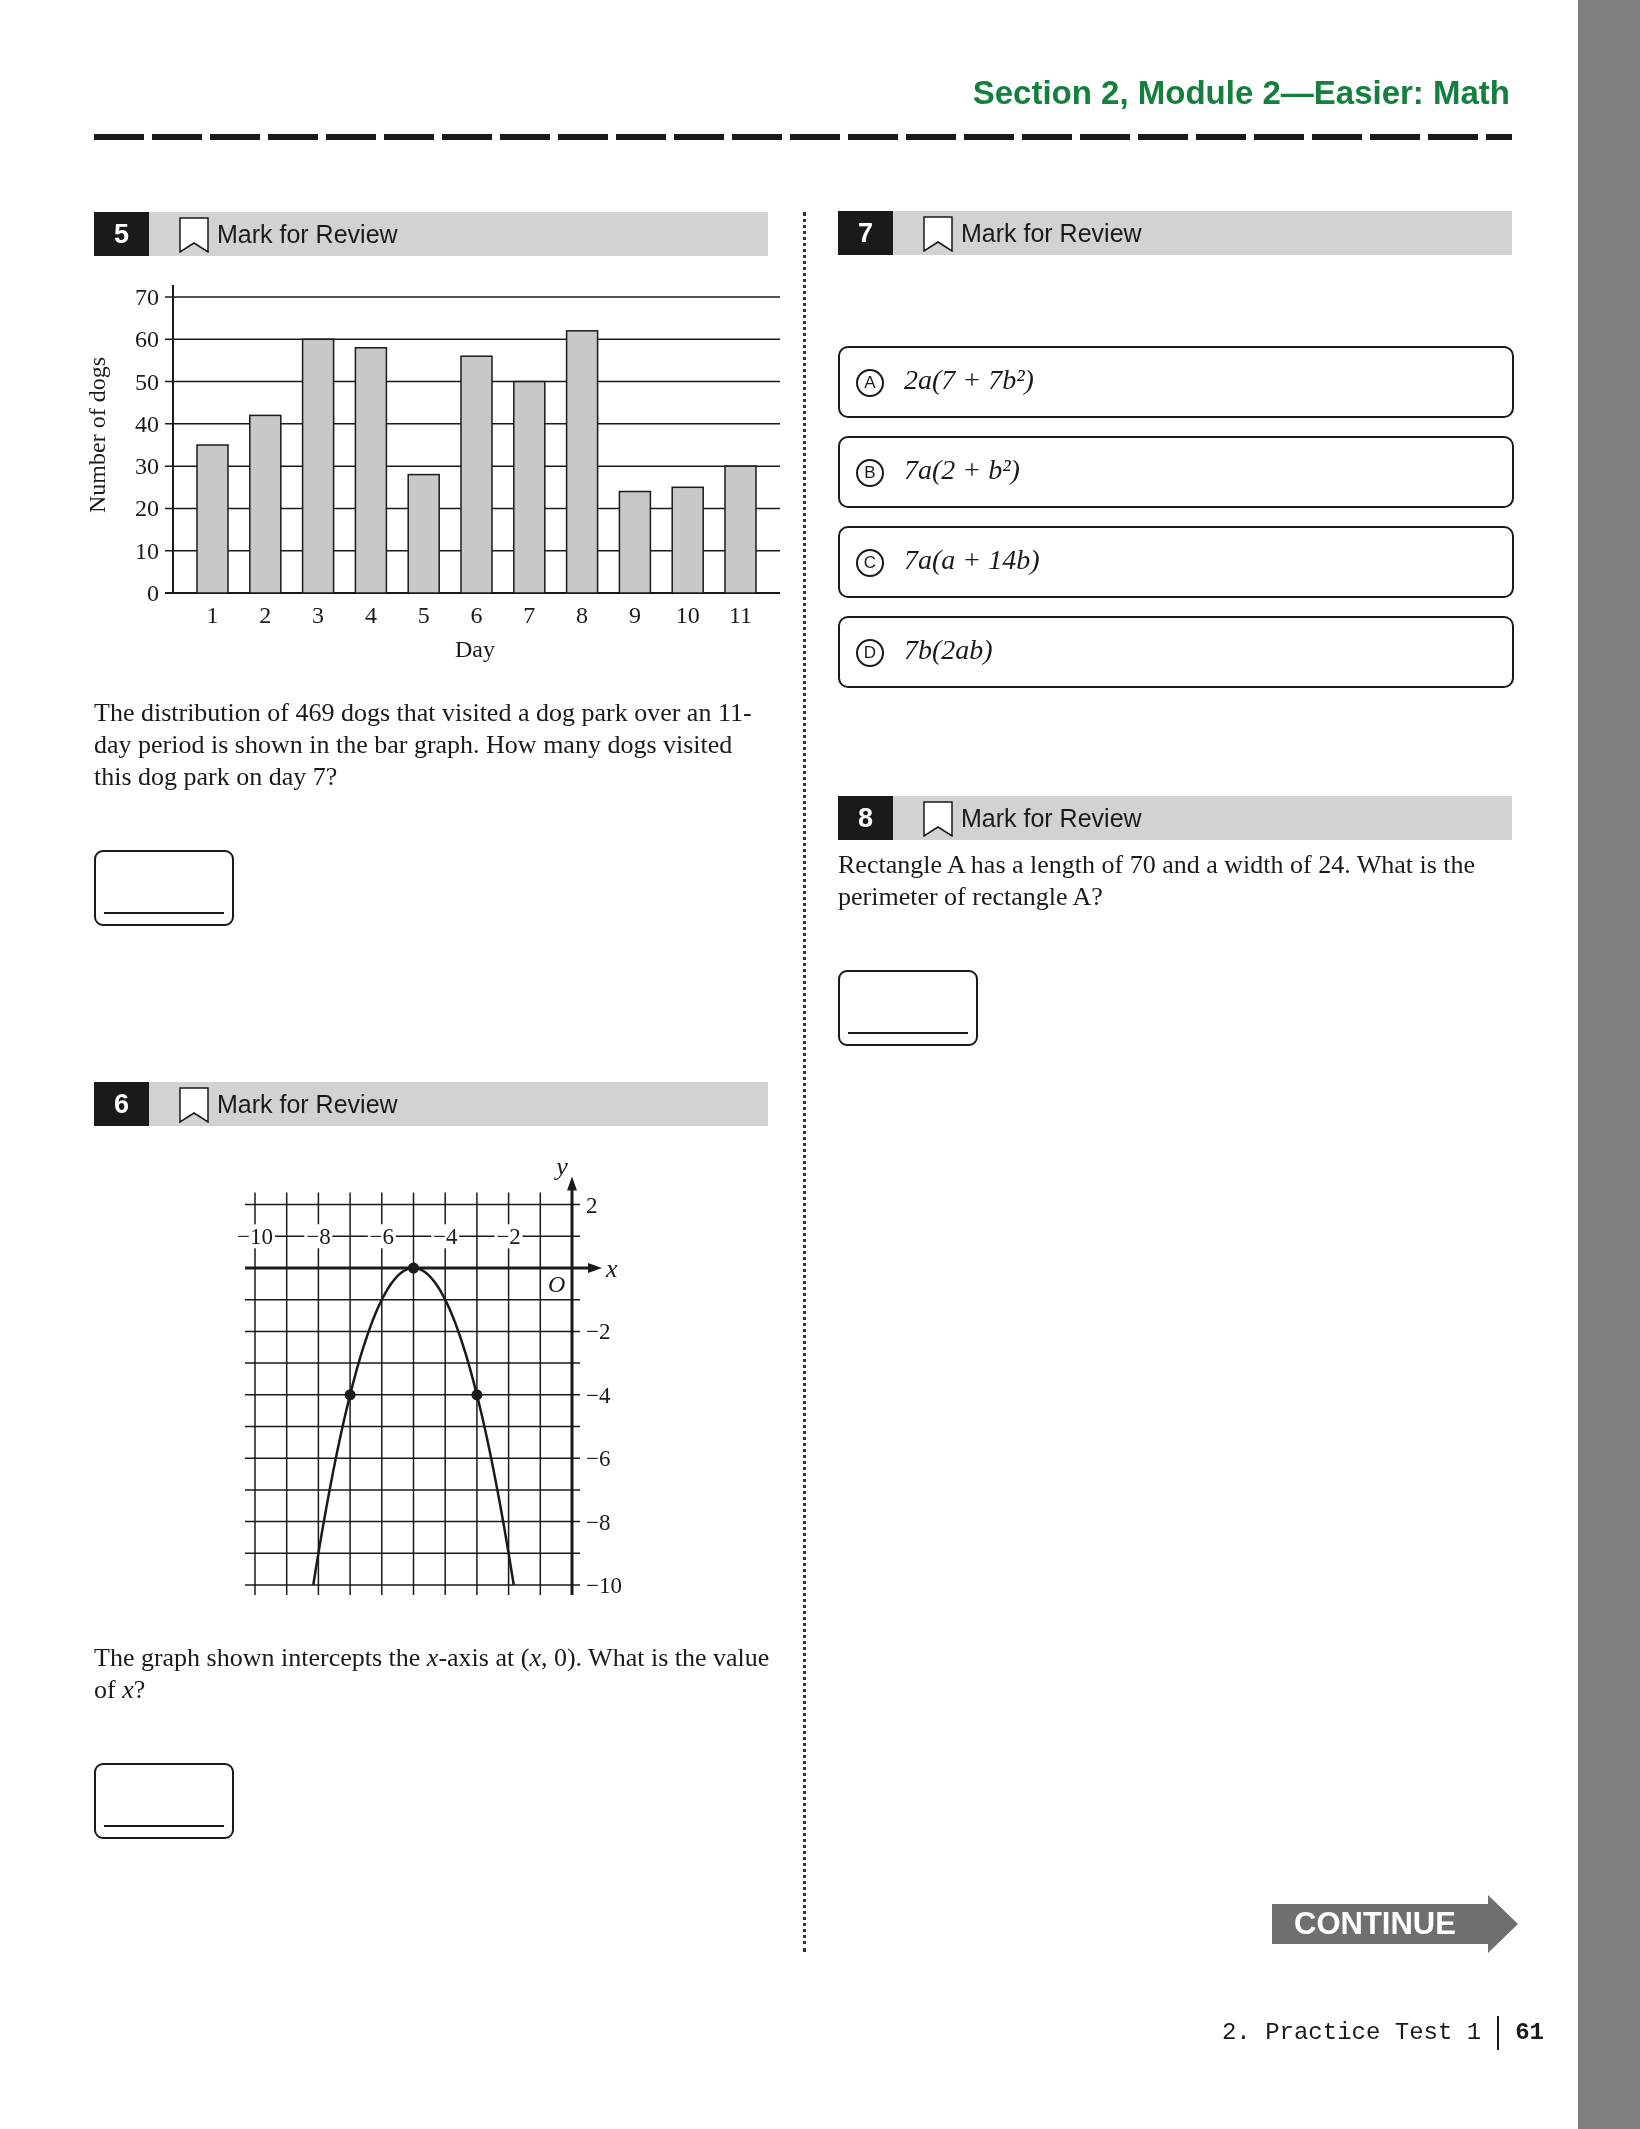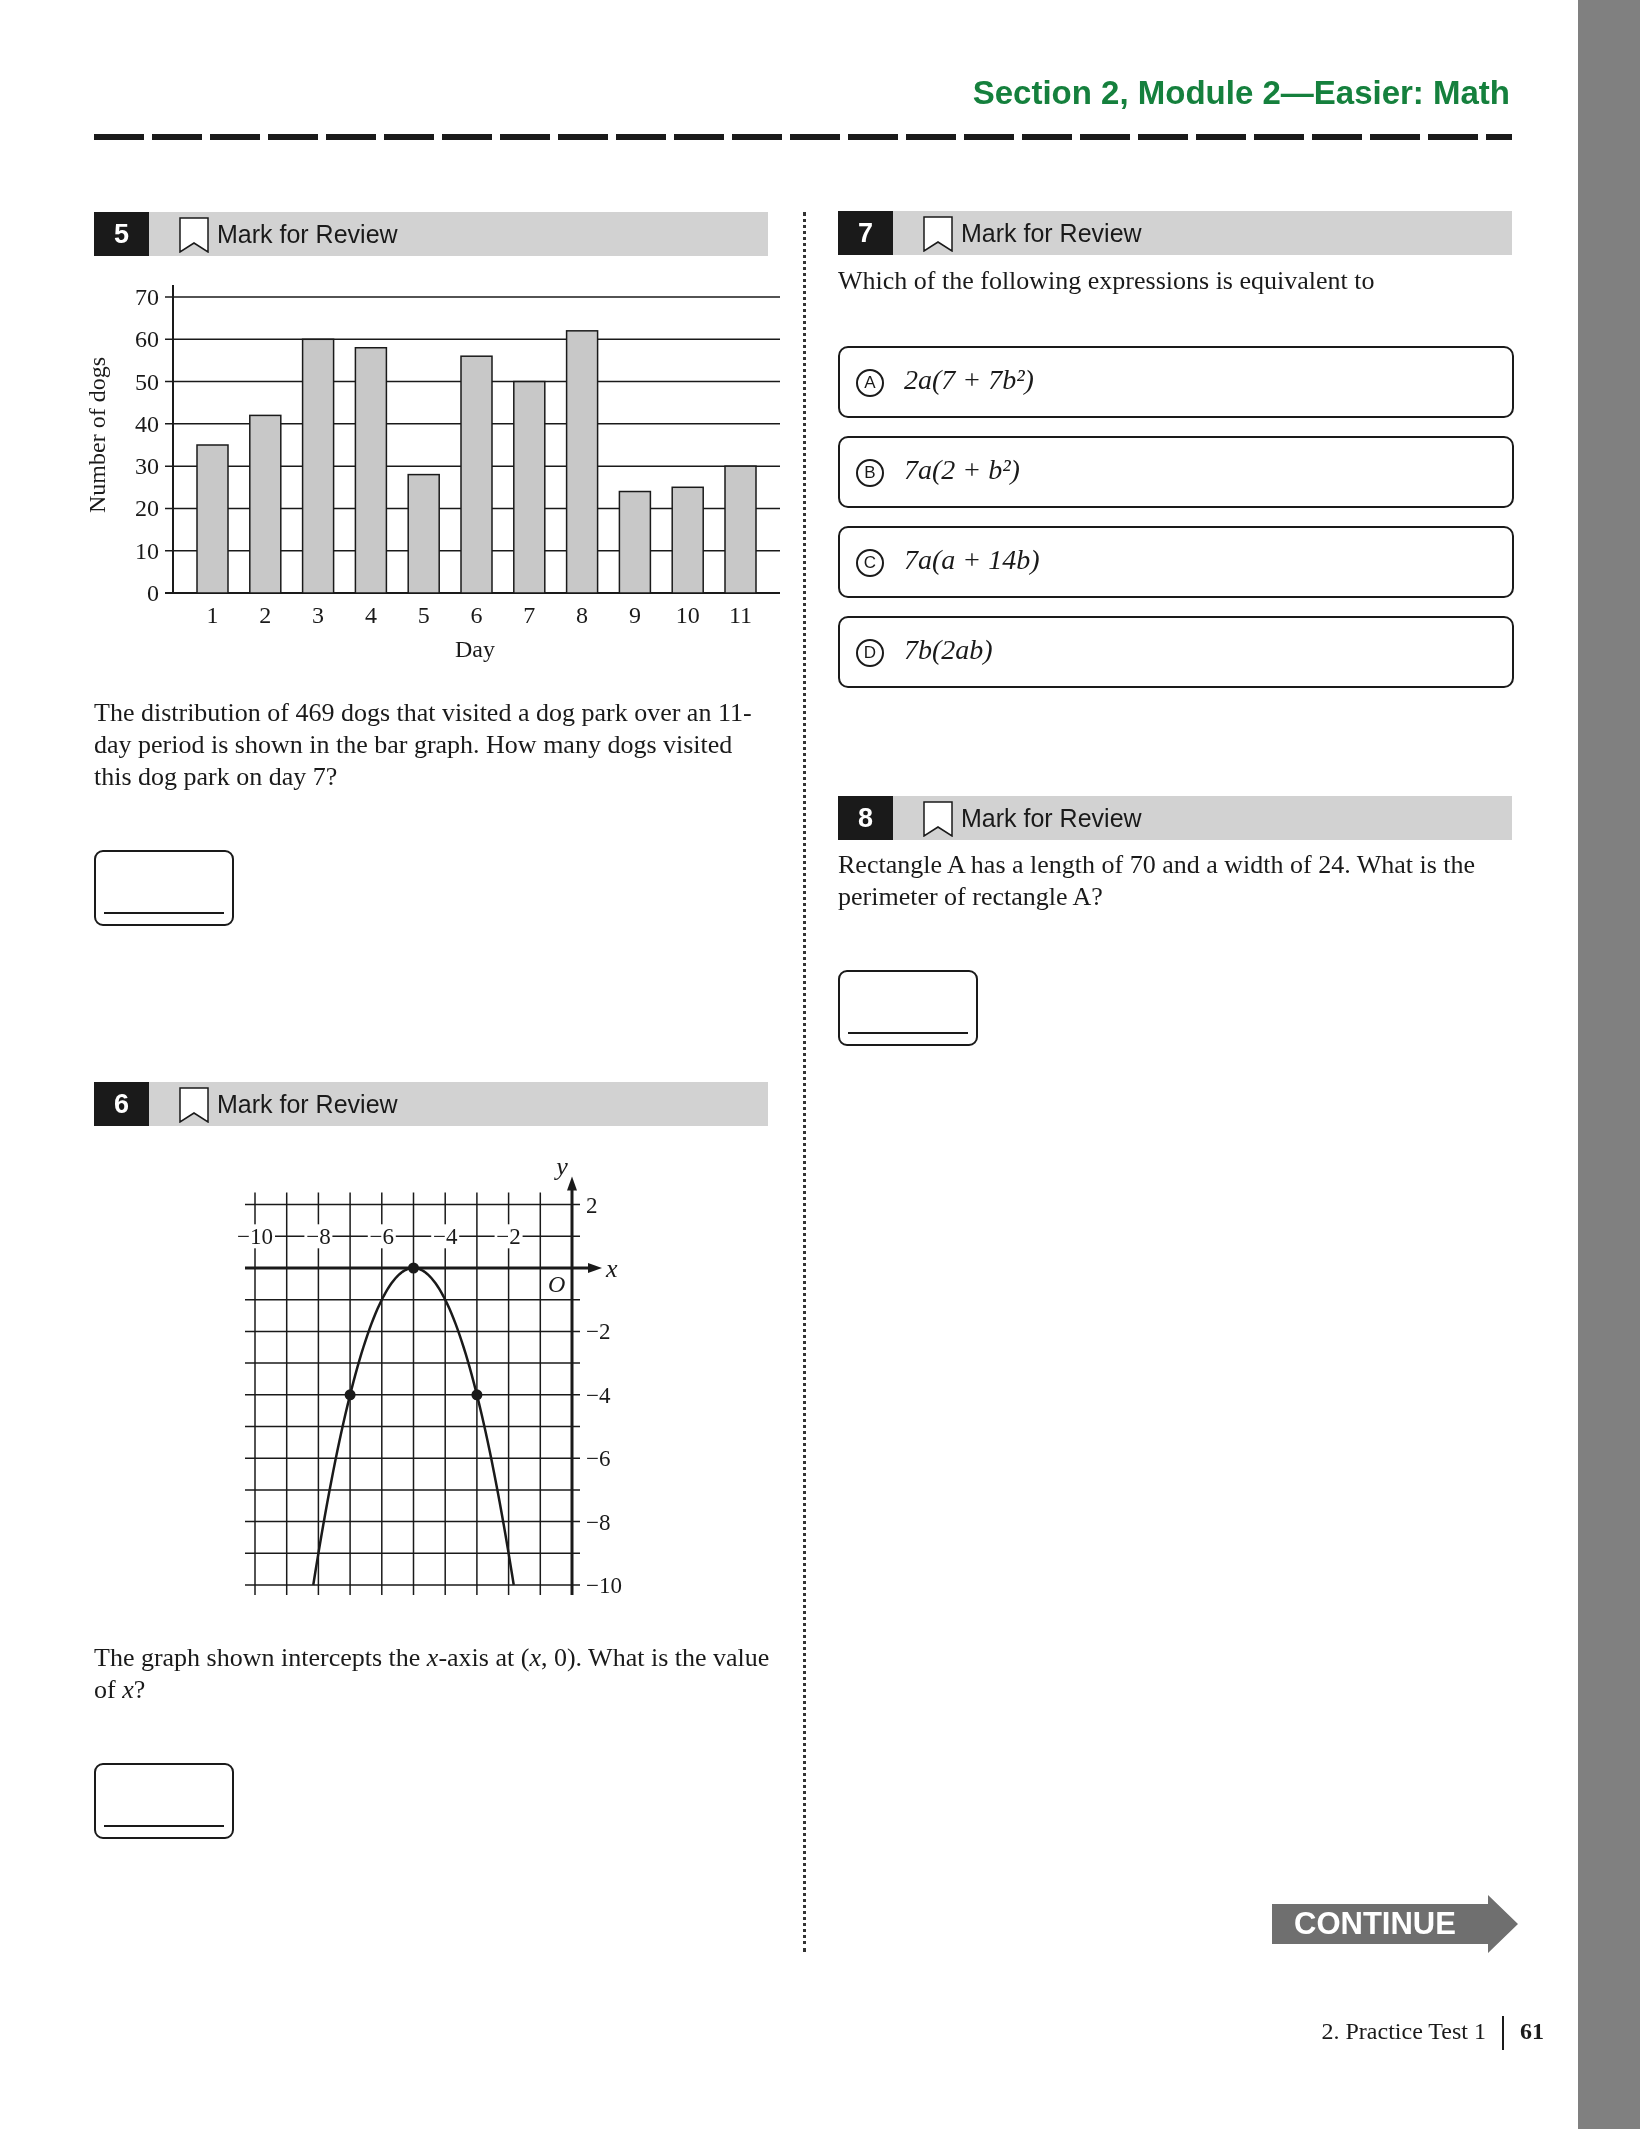--- a/index.html
+++ b/index.html
@@ -20,21 +20,21 @@
   .qtext { position:absolute; font-size:26px; line-height:32px; color:#1a1a1a; }
   .ansbox { position:absolute; width:136px; height:72px; border:2.5px solid #1a1a1a; border-radius:9px; background:#fff; }
   .ansbox .line { position:absolute; left:8px; right:8px; bottom:10px; height:0; border-top:2px solid #1a1a1a; }
   .choice { position:absolute; left:838px; width:672px; height:68px; border:2.5px solid #1a1a1a; border-radius:10px; background:#fff; }
   .choice .letter { position:absolute; left:16px; top:21px; width:24px; height:24px; border:2px solid #1a1a1a; border-radius:50%;
          font-family:"Liberation Sans", sans-serif; font-size:17px; line-height:24px; text-align:center; }
   .choice .expr { position:absolute; left:64px; top:16px; font-size:28px; font-style:italic; font-family:"Liberation Serif", serif; }
   .continue { position:absolute; left:1272px; top:1895px; width:246px; height:58px; }
   .continue .label { position:absolute; left:22px; top:0; line-height:58px; color:#fff; font-family:"Liberation Sans", sans-serif;
          font-weight:bold; font-size:31px; }
-  .footer { position:absolute; top:2016px; right:96px; font-family:Liberation Serif, serif; font-size:24px; color:#1a1a1a; }
+  .footer { position:absolute; top:2016px; right:96px; font-family:Liberation Mono, monospace; font-size:24px; color:#1a1a1a; }
   .footer .sep { display:inline-block; width:2px; height:34px; background:#1a1a1a; vertical-align:middle; margin:0 16px; }
   .footer .pg { font-weight:bold; }
   svg text { font-family:"Liberation Serif", serif; }
 </style>
 </head>
 <body>
 
 <div class="sidebar"></div>
 
 <div class="header-title">Section 2, Module 2—Easier: Math</div>
@@ -170,21 +170,20 @@
 
 <div class="qbar" style="left:838px; top:211px; width:674px;">
   <div class="qnum">7</div>
   <svg class="qmark" viewBox="0 0 30 36">
     <path d="M1 1 H29 V35 L15 26 L1 35 Z" fill="#fff" stroke="#1a1a1a" stroke-width="1.5"></path>
   </svg>
   <div class="qlabel">Mark for Review</div>
 </div>
 
 <div class="qtext" style="left:838px; top:265px; width:680px;">
-  <div>Which of the following expressions is equivalent to</div>
 </div>
 
 <div class="choice" style="top:346px;">
   <div class="letter">A</div>
   <div class="expr">2a(7 + 7b²)</div>
 </div>
 <div class="choice" style="top:436px;">
   <div class="letter">B</div>
   <div class="expr">7a(2 + b²)</div>
 </div>

